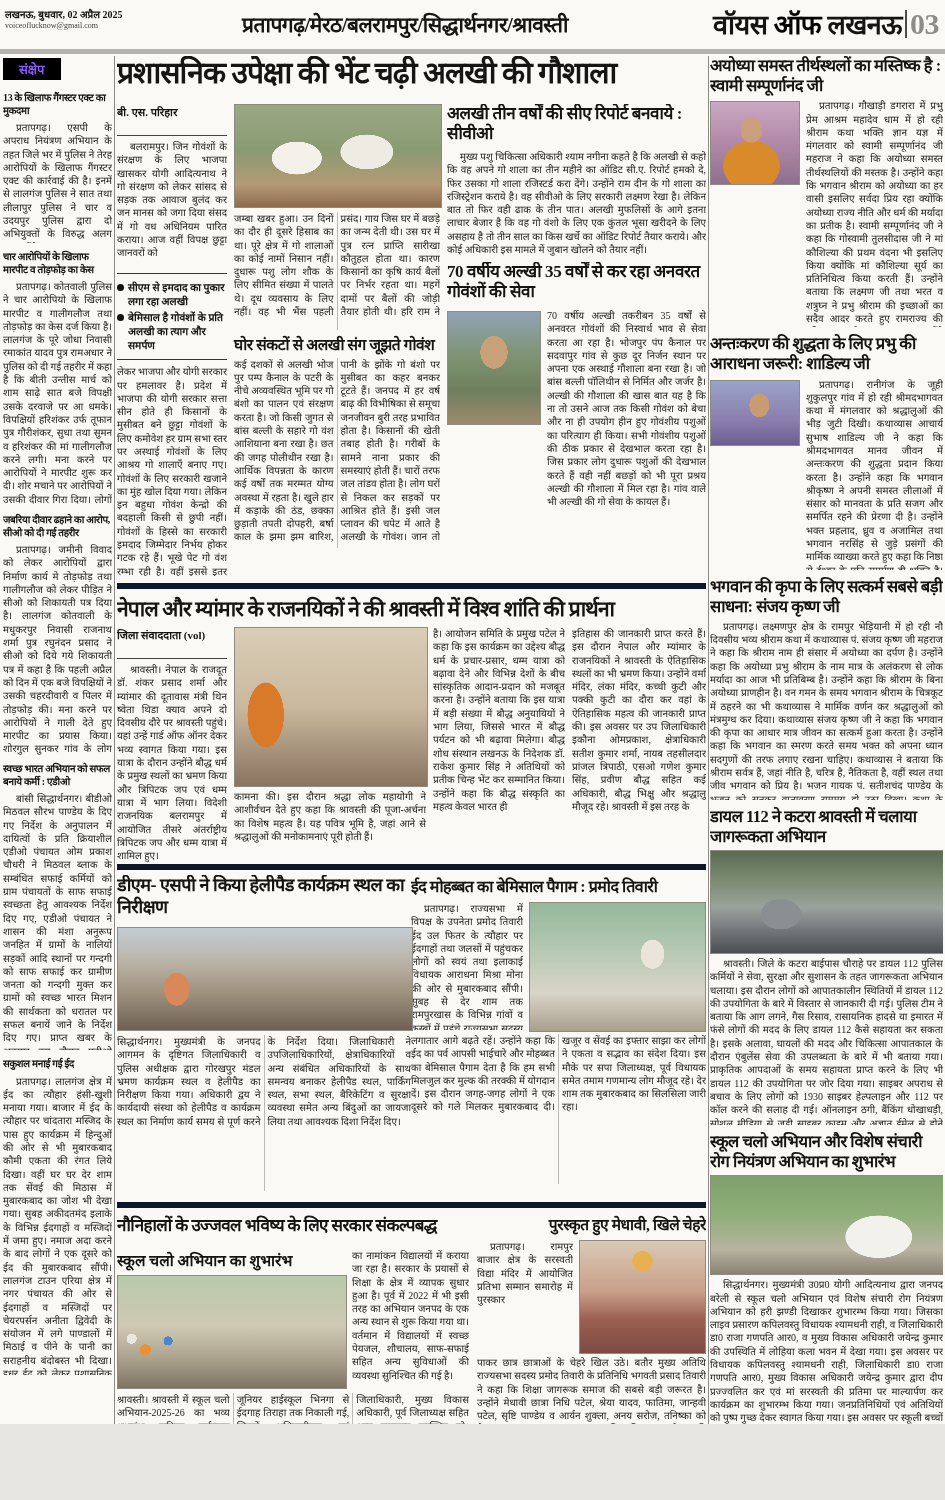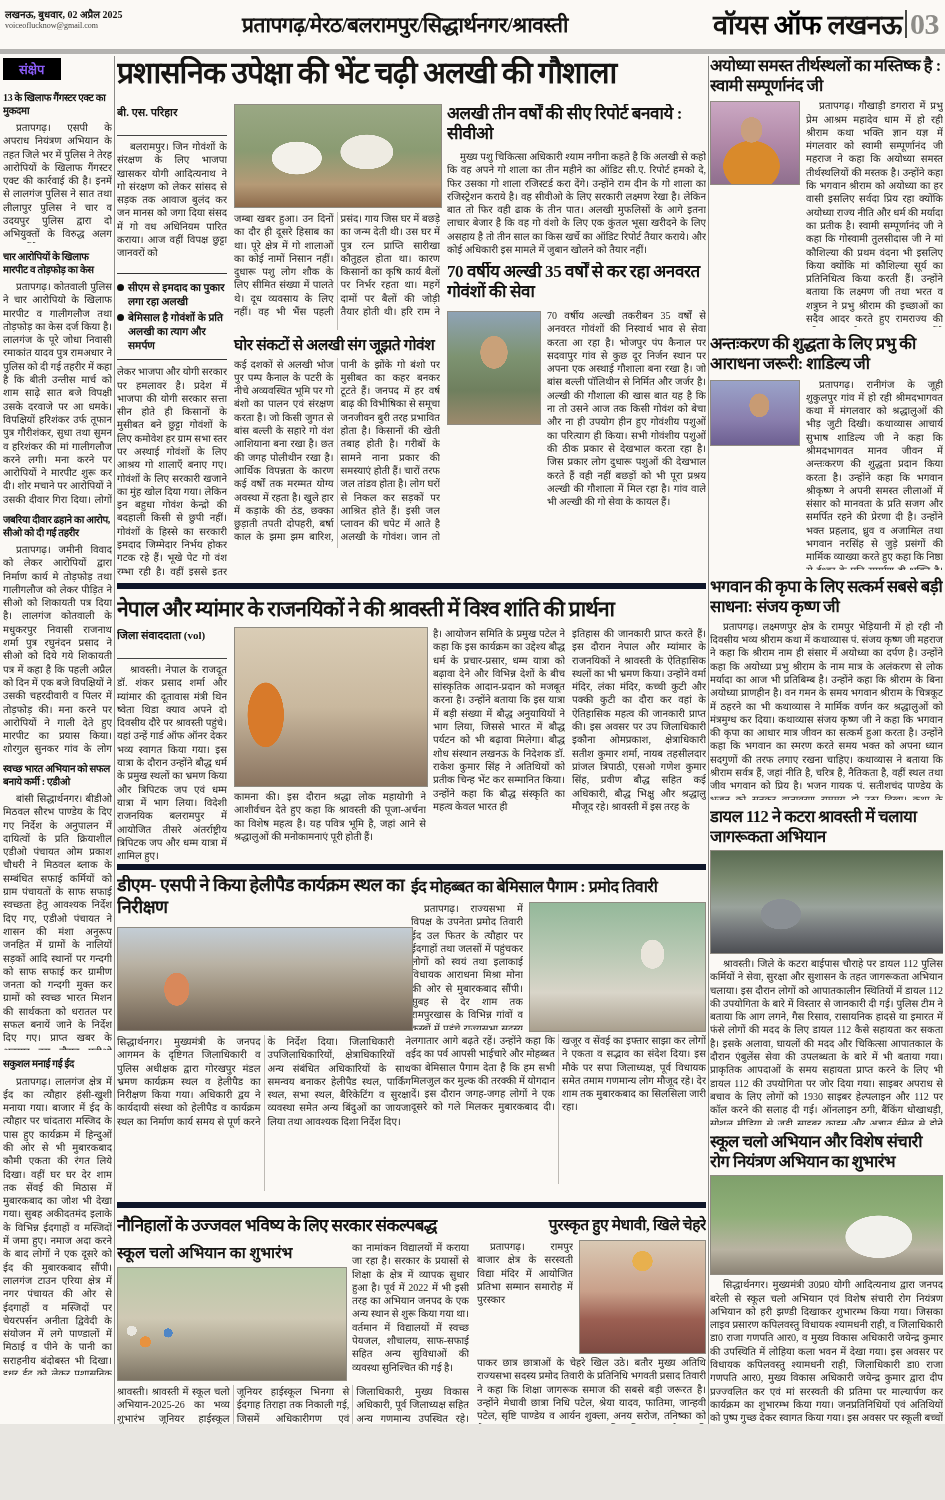--- a/index.html
+++ b/index.html
@@ -190,21 +190,21 @@
         <div class="bt cols2" style="height:150px;margin-top:4px">
           <span>लगातार आगे बढ़ते रहें। उन्होंने कहा कि ईद का पर्व आपसी भाईचारे और मोहब्बत का बेमिसाल पैगाम देता है कि हम सभी मिलजुल कर मुल्क की तरक्की में योगदान दें। इस दौरान जगह-जगह लोगों ने एक दूसरे को गले मिलकर मुबारकबाद दी।</span>
           <span>खजूर व सेंवई का इफ्तार साझा कर लोगों ने एकता व सद्भाव का संदेश दिया। इस मौके पर सपा जिलाध्यक्ष, पूर्व विधायक समेत तमाम गणमान्य लोग मौजूद रहे। देर शाम तक मुबारकबाद का सिलसिला जारी रहा।</span>
         </div>
       </div>
     </div>
 
     <div class="section band3">
       <div class="b3-left">
         <div class="b3-hl">नौनिहालों के उज्जवल भविष्य के लिए सरकार संकल्पबद्ध</div>
-        <div style="display:flex;gap:7px;margin-top:2px">
+        <div style="display:flex;gap:7px;margin-top:10px">
           <div style="width:228px;flex:none">
             <div class="b3-sub">स्कूल चलो अभियान का शुभारंभ</div>
             <div class="ph ph-rally" style="width:228px;height:112px;margin-top:2px"></div>
           </div>
           <div class="bt" style="flex:1;height:140px">का नामांकन विद्यालयों में कराया जा रहा है। सरकार के प्रयासों से शिक्षा के क्षेत्र में व्यापक सुधार हुआ है। पूर्व में 2022 में भी इसी तरह का अभियान जनपद के एक अन्य स्थान से शुरू किया गया था। वर्तमान में विद्यालयों में स्वच्छ पेयजल, शौचालय, साफ-सफाई सहित अन्य सुविधाओं की व्यवस्था सुनिश्चित की गई है।</div>
         </div>
         <div class="bt cols3" style="height:126px;margin-top:4px">
           <span class="ind">श्रावस्ती। श्रावस्ती में स्कूल चलो अभियान-2025-26 का भव्य शुभारंभ जूनियर हाईस्कूल भिनगा में हुआ। जिलाधिकारी, पुलिस अधीक्षक, मुख्य विकास अधिकारी एवं पूर्व जिलाध्यक्ष सहित अन्य गणमान्य व्यक्तियों ने हरी झंडी दिखाकर अभियान रैली को रवाना किया। यह रैली जूनियर हाईस्कूल भिनगा से ईदगाह तिराहा तक निकाली गई, जिसमें अधिकारीगण एवं जनप्रतिनिधि भी पैदल चलकर शामिल</span>
           <span>हुए। इसी क्रम में बरेली में आयोजित कार्यक्रम का सजीव प्रसारण कलेक्ट्रेट सभागार में किया गया। इस अवसर पर विधायक, विधान परिषद सदस्य, जिलाधिकारी, मुख्य विकास अधिकारी, पूर्व जिलाध्यक्ष सहित अन्य गणमान्य उपस्थित रहे। विधायक ने अपने संबोधन में कहा कि प्रदेश सरकार नौनिहालों के उज्जवल भविष्य के लिए संकल्पबद्ध है। उन्होंने बताया कि 'स्कूल चलो अभियान' के अंतर्गत छात्र-छात्राओं</span>
           <span>जिलाधिकारी ने कहा कि इस अभियान का मुख्य उद्देश्य 6 वर्ष या उससे अधिक उम्र के सभी बच्चों का नामांकन विद्यालयों में कराना है। छात्रों को ड्रेस, जूते-मोजे हेतु धनराशि डीबीटी के माध्यम से अभिभावकों के खाते में भेजी जा रही है, जिससे उनकी शिक्षा में कोई बाधा न आए। जिला प्रशासन शिक्षा के स्तर को सुधारने के लिए निरंतर प्रयासरत है। कार्यक्रम का समापन मुख्य विकास अधिकारी ने किया।</span>

